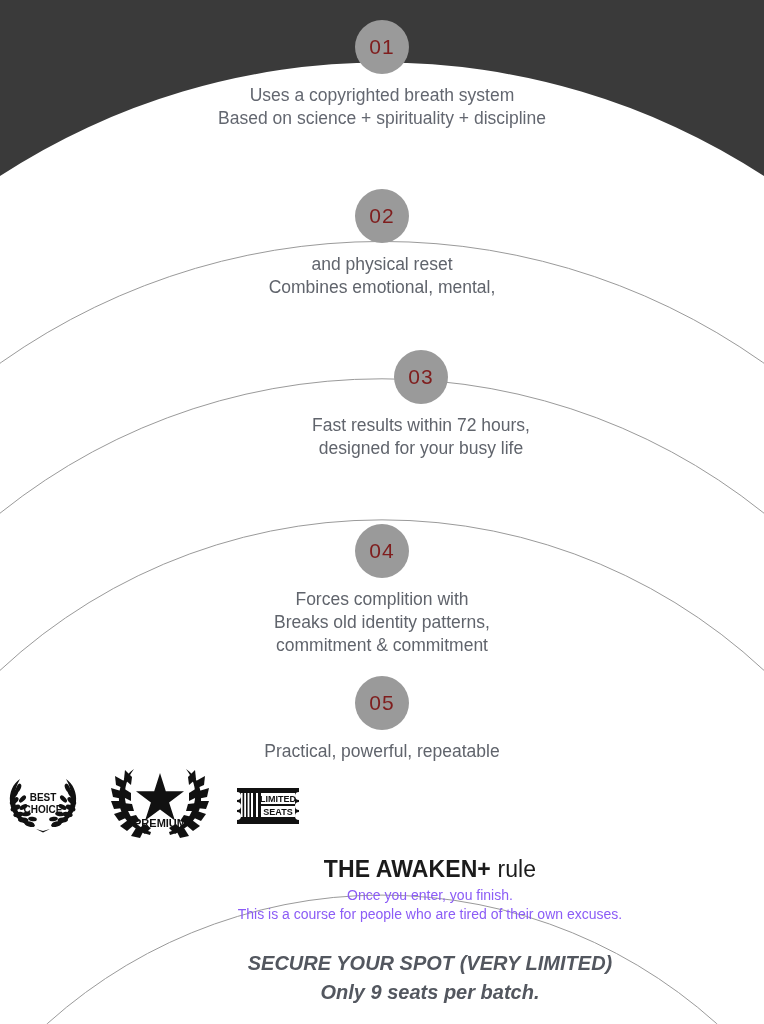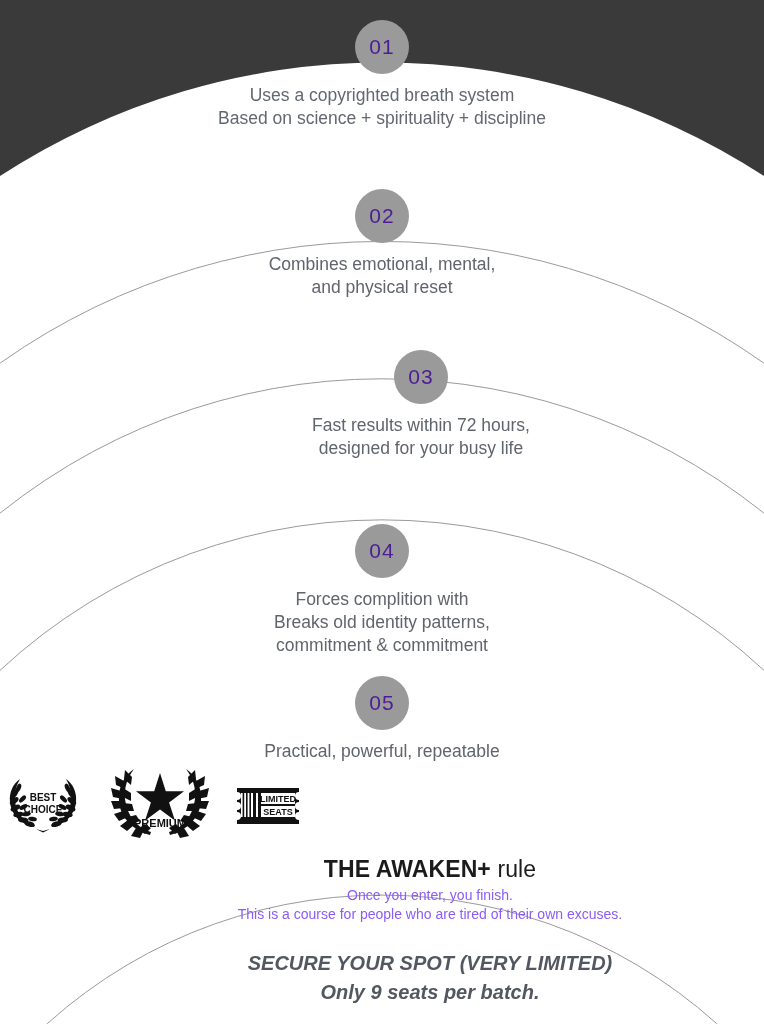--- a/index.html
+++ b/index.html
@@ -26,21 +26,21 @@
     position: absolute;
     left: 0;
     width: 764px;
     text-align: center;
   }
   .badge-circle {
     width: 54px;
     height: 54px;
     border-radius: 50%;
     background: #9a9a9a;
-    color: #4c1d95;
+    color: #7f1d1d;
     font-size: 21px;
     line-height: 54px;
     letter-spacing: 1px;
     margin: 0 auto;
     font-weight: 400;
   }
   .step-text {
     margin-top: 10px;
     color: #60646c;
     font-size: 17.5px;
@@ -112,22 +112,22 @@
     <div class="badge-circle">01</div>
     <div class="step-text">
       <span class="line">Uses a copyrighted breath system</span>
       <span class="line">Based on science + spirituality + discipline</span>
     </div>
   </div>
 
   <div class="step" id="step-2" style="top:189px;">
     <div class="badge-circle">02</div>
     <div class="step-text">
+      <span class="line">and physical reset</span>
       <span class="line">Combines emotional, mental,</span>
-      <span class="line">and physical reset</span>
     </div>
   </div>
 
   <div class="step" id="step-3" style="top:350px;padding-left:39px;">
     <div class="badge-circle">03</div>
     <div class="step-text">
       <span class="line">Fast results within 72 hours,</span>
       <span class="line">designed for your busy life</span>
     </div>
   </div>

